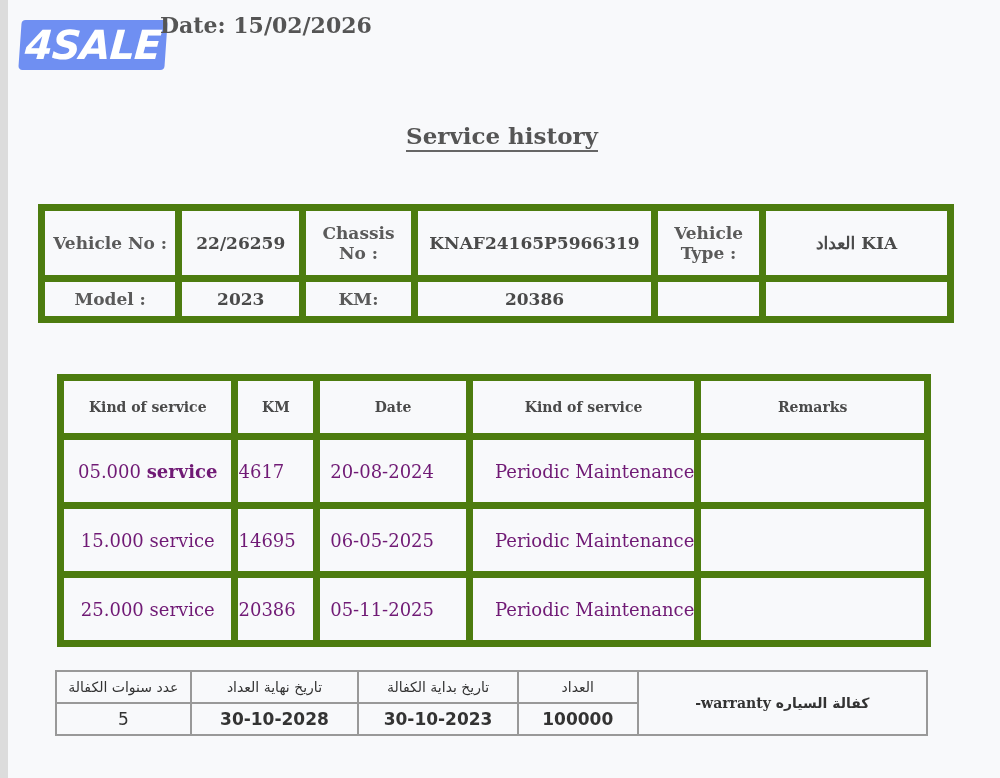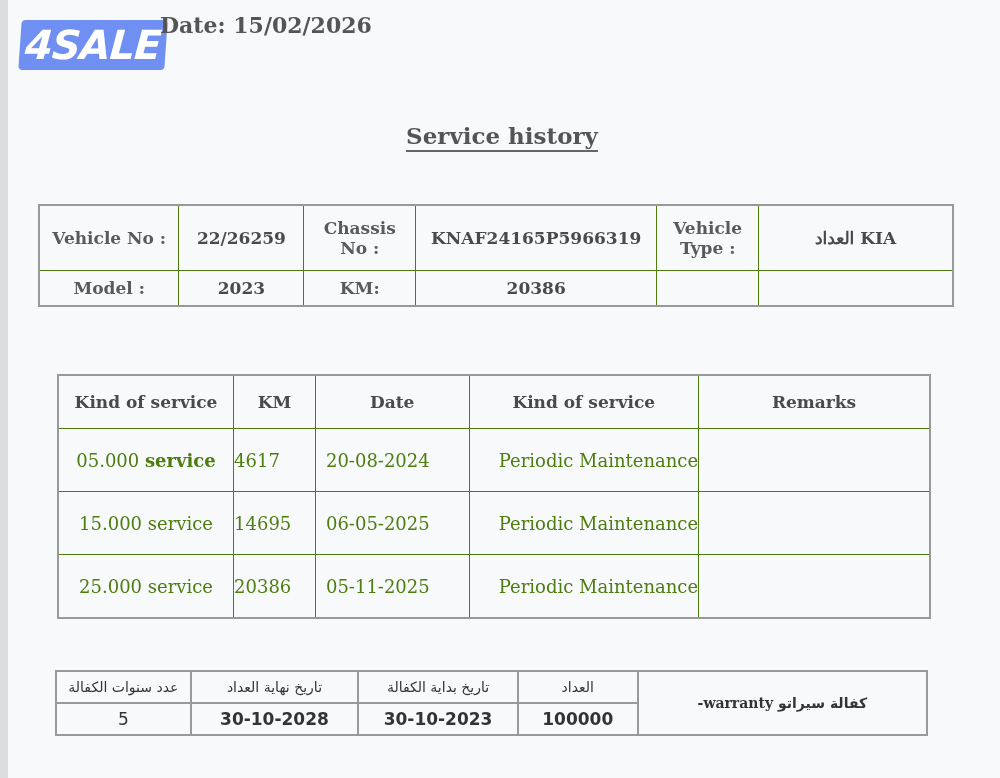--- a/index.html
+++ b/index.html
@@ -18,35 +18,35 @@
       font-size:40px; line-height:50px; text-align:center; letter-spacing:-1px;
       transform:skewX(-4deg);
     }
     .date { position:absolute; left:160px; top:12px; font-size:22px; font-weight:bold; color:#555; }
     .title {
       position:absolute; left:0; top:122px; width:1004px; text-align:center;
       font-size:23px; font-weight:bold; color:#555;
     }
     .title span { border-bottom:2px solid #666; padding-bottom:1px; }
     table { border-collapse:collapse; position:absolute; }
-    td, th { border:1px solid #4d7c0f; font-weight:normal; }
+    td, th { border:7px solid #4d7c0f; font-weight:normal; }
     .outer { border:2px solid #999; }
 
     
     .vehicle { left:38px; top:204px; width:916px; font-size:17px; }
     .vehicle td { text-align:center; color:#4d4d4d; }
     .vehicle .r1 td { height:62px; }
     .vehicle .r2 td { height:32px; }
     .vehicle .lbl { font-weight:bold; color:#5a5a5a; }
     .vehicle .val { font-weight:bold; color:#4a4a4a; }
 
     
     .service { left:57px; top:374px; width:874px; font-size:18px; }
-    .service th { height:50px; font-weight:bold; font-size:17px; color:#4a4a4a; text-align:center; }
-    .service td { height:62px; color:#4d7c0f; padding:0 0; }
+    .service th { height:50px; font-weight:bold; font-size:14px; color:#4a4a4a; text-align:center; }
+    .service td { height:62px; color:#701a75; padding:0 0; }
     .service .c-kind { text-align:center; }
     .service .c-km { text-align:left; }
     .service .c-date { text-align:left; padding-left:10px; }
     .service .c-desc { text-align:right; padding-left:10px; }
     .bold-word { font-weight:bold; }
 
     
     .warranty { left:55px; top:670px; width:873px; font-family:"DejaVu Sans", sans-serif;border-radius:24px; }
     .warranty td { text-align:center; color:#333; border:2px solid #999; }
     .warranty .head td { height:28px; font-size:14px; }
@@ -140,21 +140,21 @@
       <col style="width:160px">
     <col style="width:120px">
       <col style="width:290px">
   </colgroup>
   <tbody>
       <tr class="head">
     <td>عدد سنوات الكفالة</td>
     <td>تاريخ نهاية العداد</td>
     <td>تاريخ بداية الكفالة</td>
     <td>العداد</td>
-    <td rowspan="2" class="wlabel"><span>كفالة سيراتو</span> <span class="en">warranty-</span></td>
+    <td rowspan="2" class="wlabel"><span>كفالة السياره</span> <span class="en">warranty-</span></td>
   </tr>
   <tr class="vals">
     <td style="font-weight:normal;">5</td>
     <td>30-10-2028</td>
     <td>30-10-2023</td>
     <td>100000</td>
   </tr>
 </tbody>
   </table>
 

